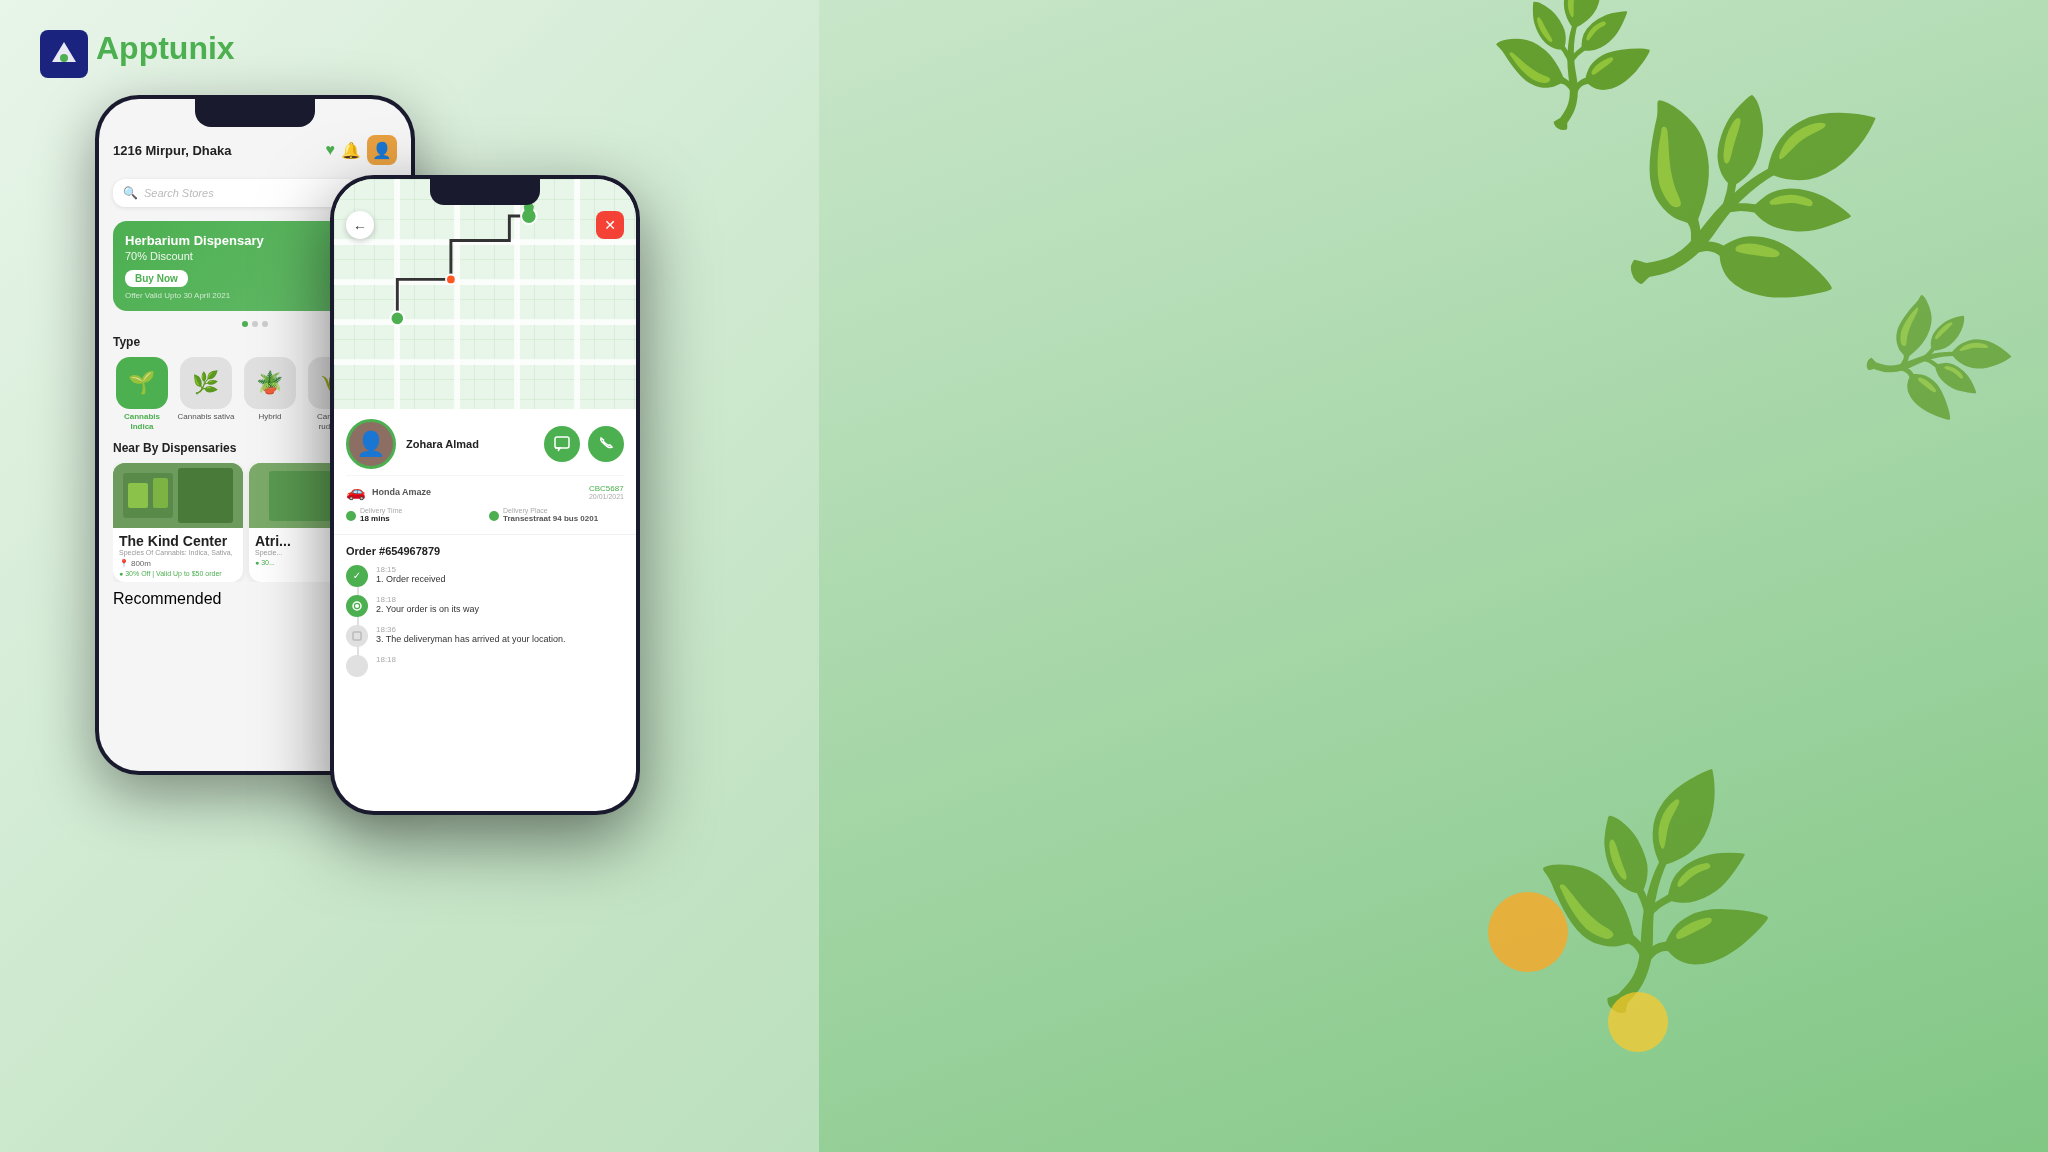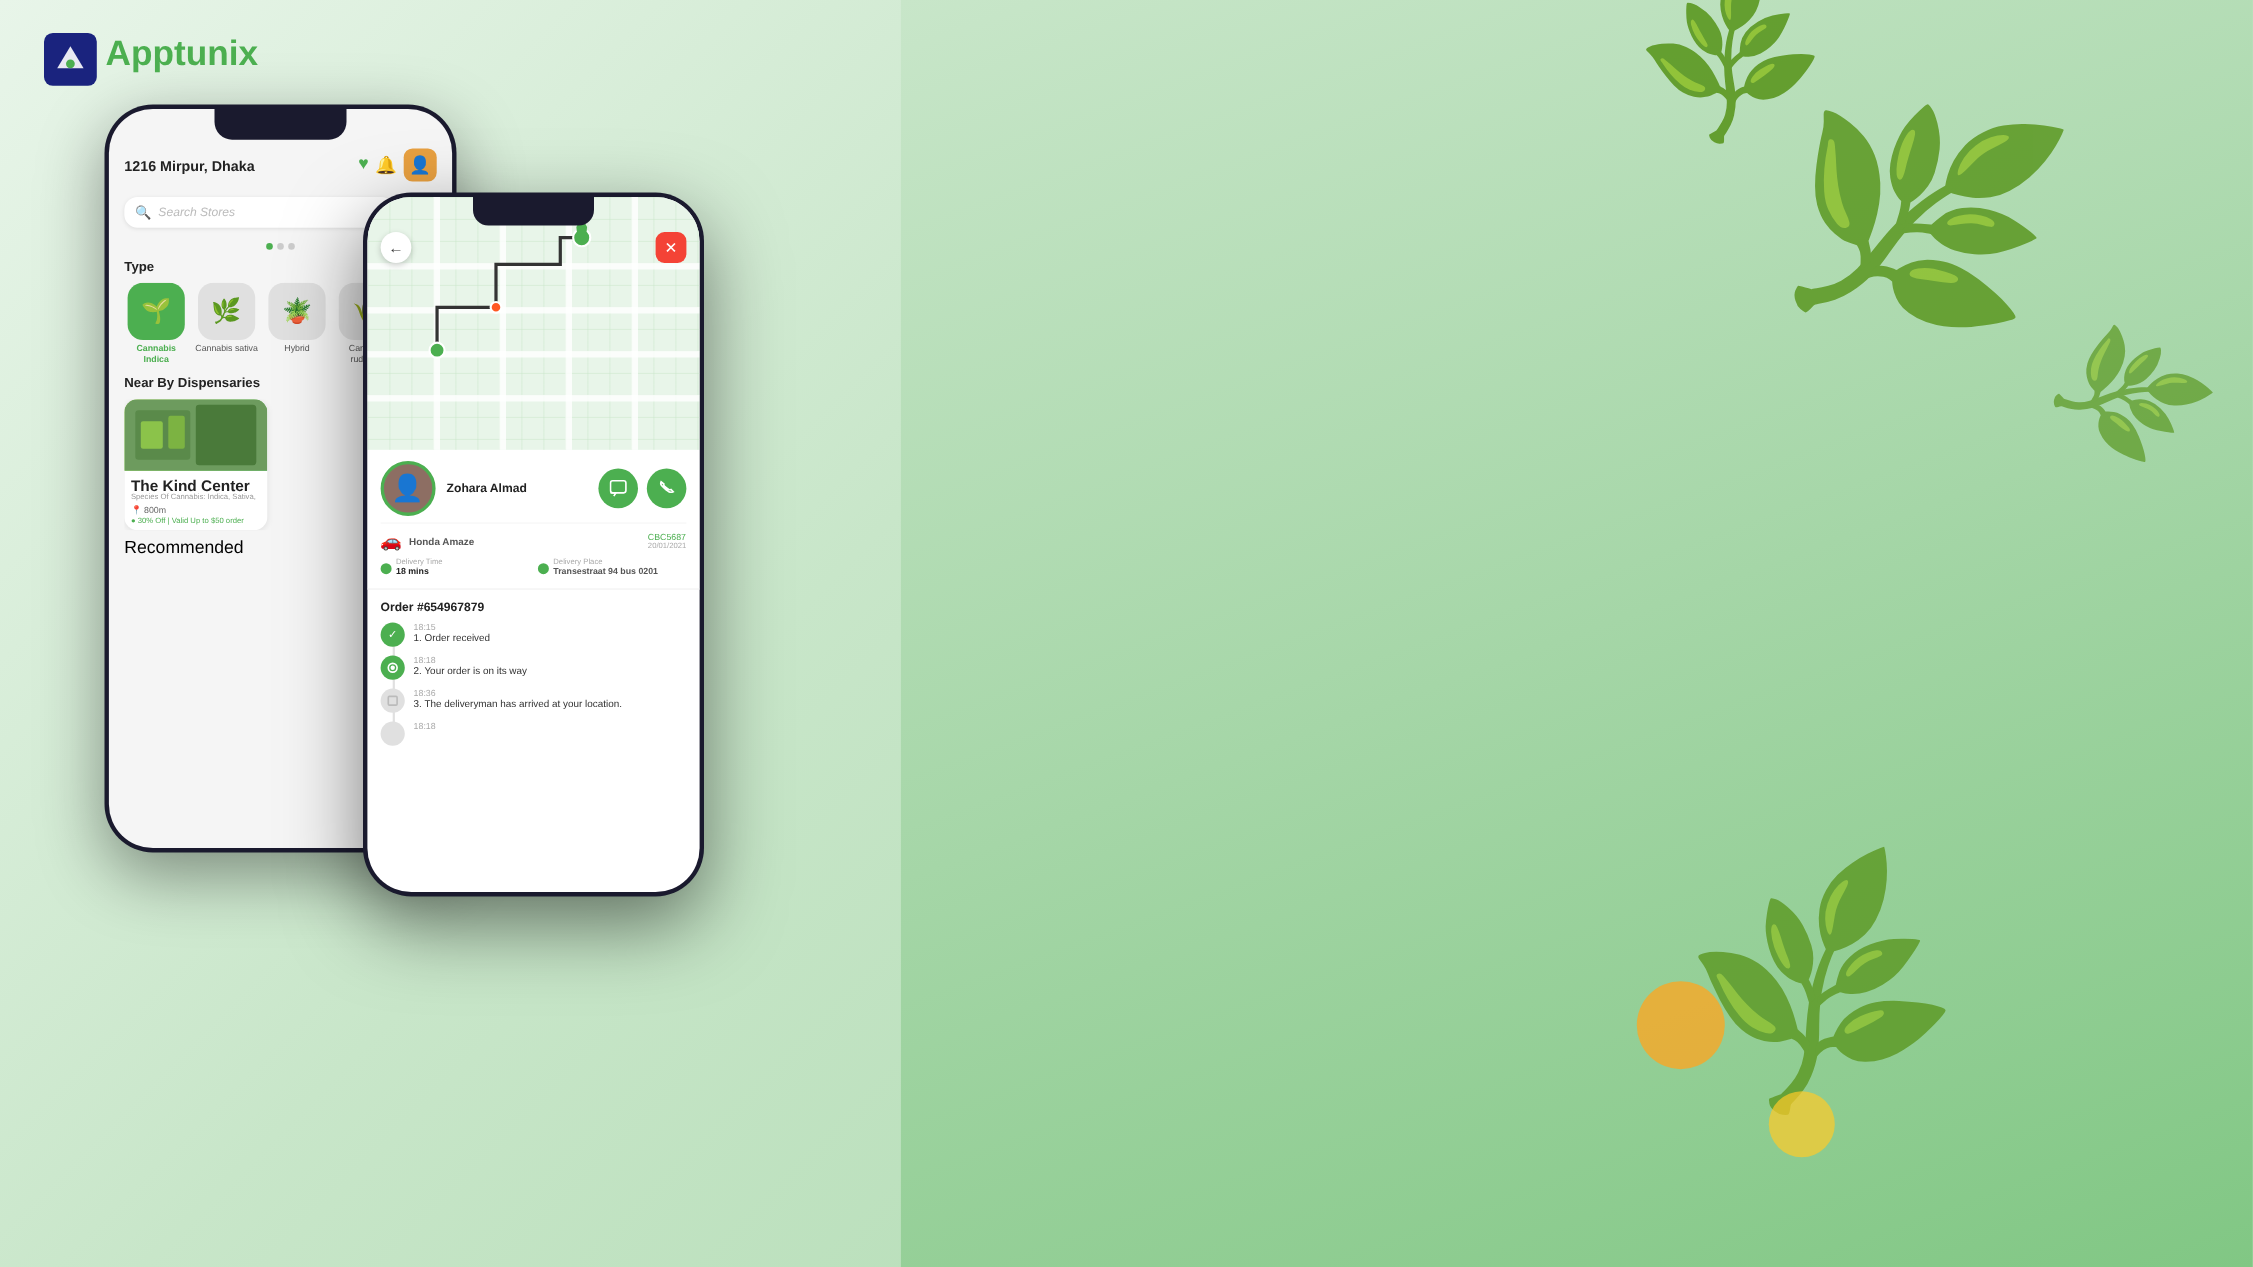--- a/index.html
+++ b/index.html
@@ -502,20 +502,27 @@
         </div>
         <div class="p1-filter-btn">
           <svg width="14" height="14" viewBox="0 0 14 14" fill="none">
             <line x1="2" y1="4" x2="12" y2="4" stroke="white" stroke-width="1.5"></line>
             <line x1="4" y1="7" x2="10" y2="7" stroke="white" stroke-width="1.5"></line>
             <line x1="6" y1="10" x2="8" y2="10" stroke="white" stroke-width="1.5"></line>
           </svg>
         </div>
       </div>
 
+      <div class="p1-banner">
+        <div class="p1-banner-title">Herbarium Dispensary</div>
+        <div class="p1-banner-discount">70% Discount</div>
+        <div class="p1-banner-btn">Buy Now</div>
+        <div class="p1-banner-validity">Offer Valid Upto 30 April 2021</div>
+        <div class="p1-banner-img">🌿</div>
+      </div>
 
       <div class="p1-dots">
         <div class="p1-dot active"></div>
         <div class="p1-dot"></div>
         <div class="p1-dot"></div>
       </div>
 
       <div class="p1-section-title">
         <span>Type</span>
       </div>
@@ -556,20 +563,33 @@
           <div class="p1-store-info">
             <div class="p1-store-name">The Kind Center</div>
             <div class="p1-store-species">Species Of Cannabis: Indica, Sativa,</div>
             <div class="p1-store-dist">
               <span>📍</span>
               800m
             </div>
             <div class="p1-store-offer">● 30% Off | Valid Up to $50 order</div>
           </div>
         </div>
+        <div class="p1-store-card">
+          <div class="p1-store-img">
+            <svg width="130" height="65" viewBox="0 0 130 65">
+              <rect width="130" height="65" fill="#7baa6a"></rect>
+              <rect x="20" y="8" width="90" height="50" fill="#5a9a50" rx="3"></rect>
+            </svg>
+          </div>
+          <div class="p1-store-info">
+            <div class="p1-store-name">Atri...</div>
+            <div class="p1-store-species">Specie...</div>
+            <div class="p1-store-offer">● 30...</div>
+          </div>
+        </div>
       </div>
 
       <div class="p1-recommended">
         <span>Recommended</span>
         <span class="p1-view-all">View...</span>
       </div>
 
     </div>
   </div>
 </div>

